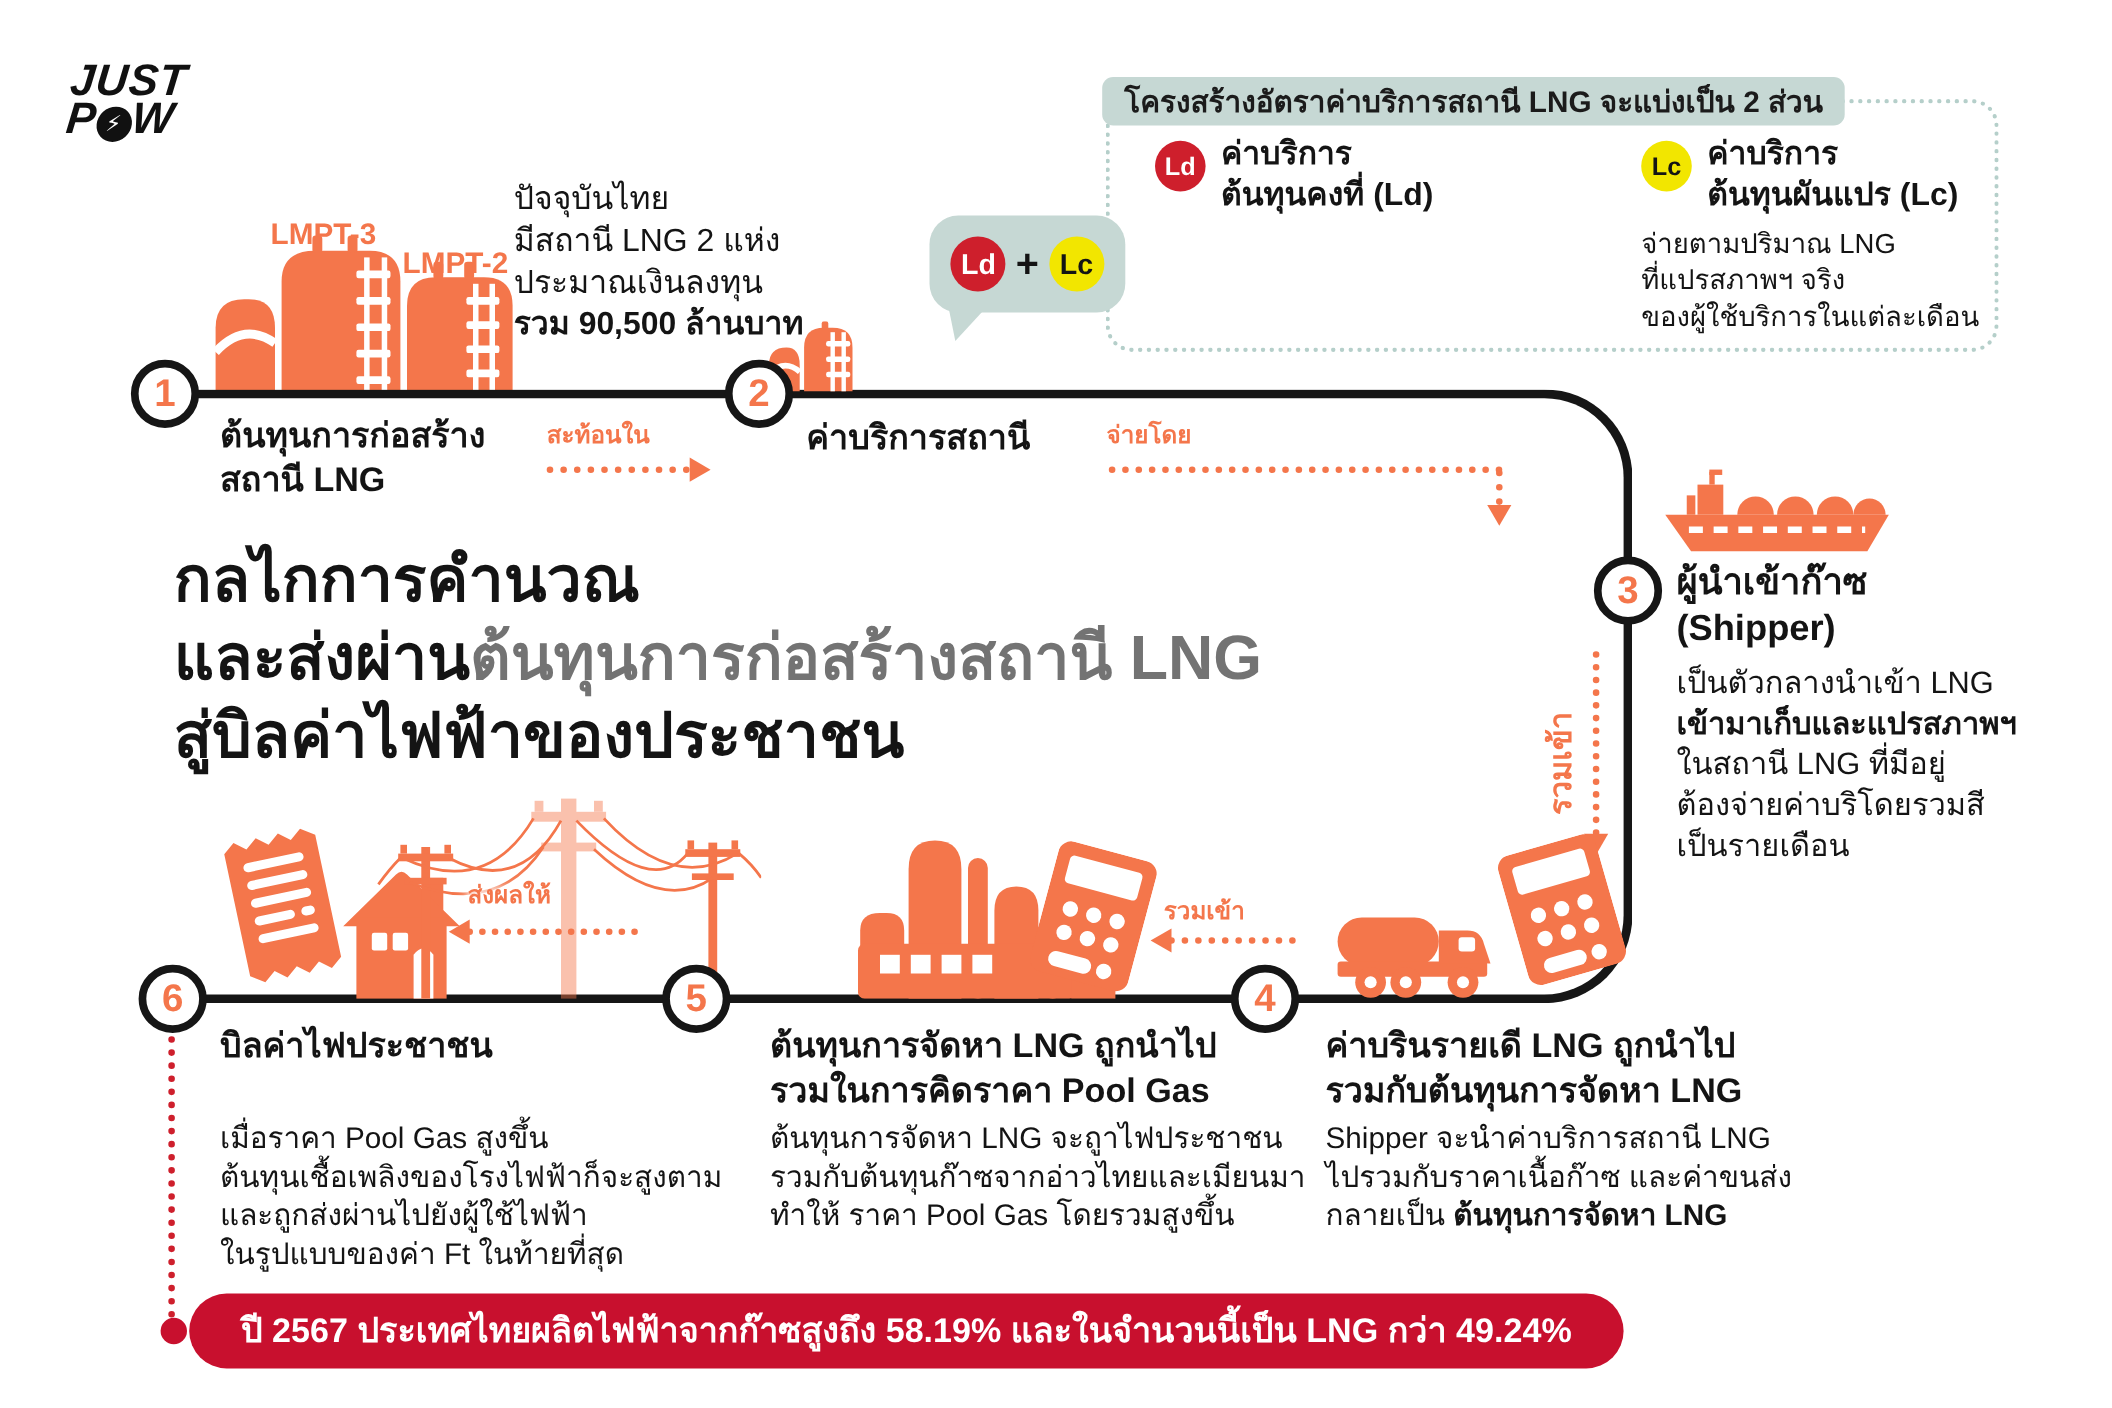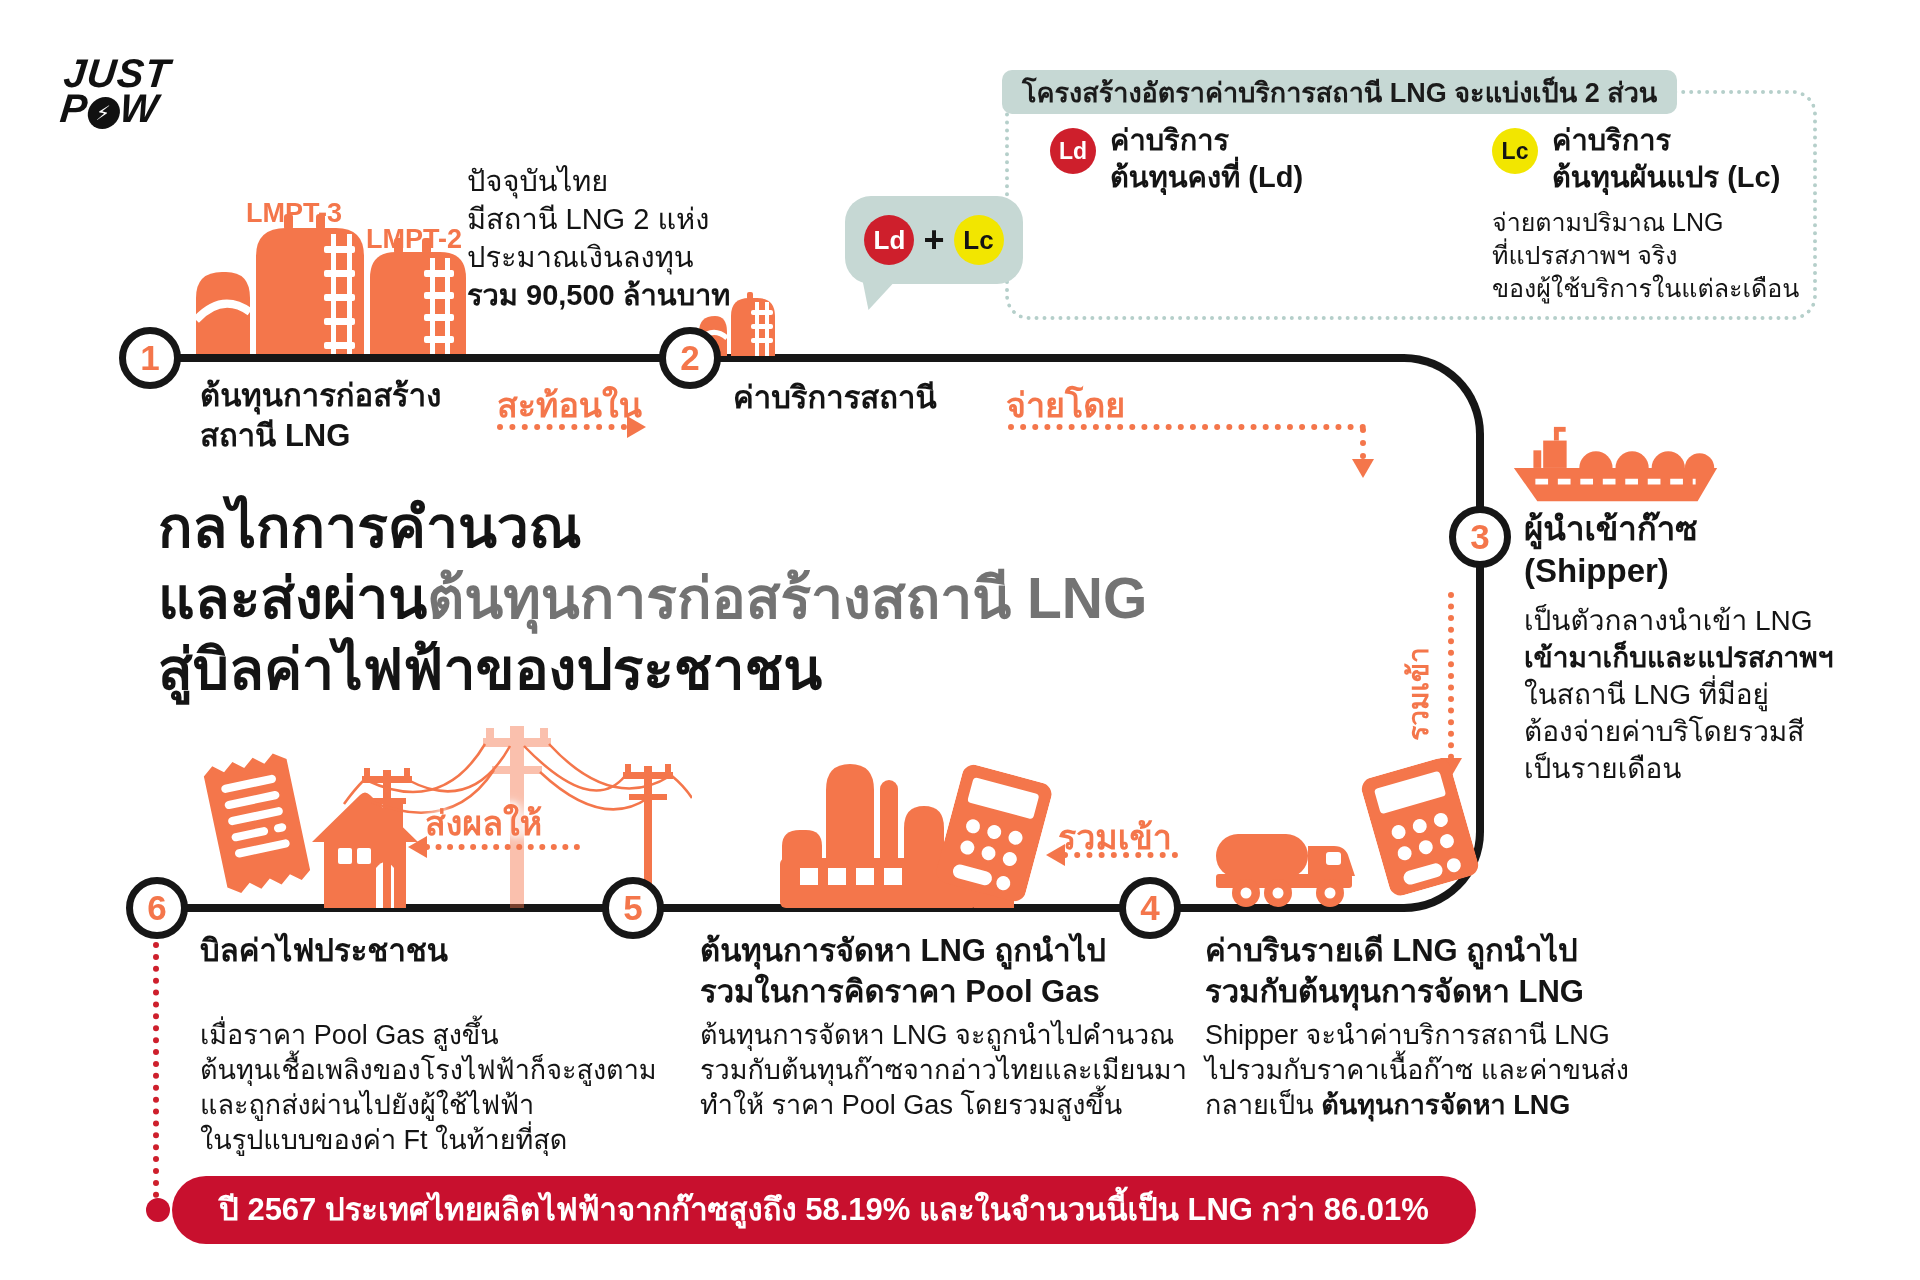--- a/index.html
+++ b/index.html
@@ -37,21 +37,21 @@
   .badge-ld{background:#CE1F2C;color:#fff;}
   .badge-lc{background:#F2E600;color:#141414;}
   .bubble{left:845px;top:196px;width:178px;height:88px;background:#C6D8D4;border-radius:26px;
           display:flex;align-items:center;justify-content:center;gap:9px;z-index:2;}
   .bubble-tail{left:862px;top:278px;width:36px;height:32px;background:#C6D8D4;
                clip-path:polygon(0 0,100% 0,18% 100%);}
   .bubble .badge{width:50px;height:50px;font-size:26px;}
   
   .title-line{font-size:57px;font-weight:800;line-height:71px;letter-spacing:0;}
   .step-label{font-weight:bold;font-size:31px;line-height:40px;}
-  .flow-word{font-weight:bold;font-size:34px;color:#F4764B;text-align:right;}
+  .flow-word{font-weight:bold;font-size:22px;color:#F4764B;text-align:right;}
   .col-head{font-weight:bold;font-size:31px;line-height:41px;}
   .col-body{font-size:27px;line-height:35px;}
   .banner{left:172px;top:1176px;width:1304px;height:68px;background:#C8102E;border-radius:34px;
           color:#fff;font-weight:bold;font-size:31px;line-height:68px;text-align:center;z-index:4;}
   .glow{text-shadow:0 0 6px #fff,0 0 10px #fff,0 0 14px #fff;}
   svg{display:block;}
 </style>
 </head>
 <body>
 
@@ -337,32 +337,32 @@
     <div>ต้นทุนเชื้อเพลิงของโรงไฟฟ้าก็จะสูงตาม</div>
     <div>และถูกส่งผ่านไปยังผู้ใช้ไฟฟ้า</div>
     <div>ในรูปแบบของค่า Ft ในท้ายที่สุด</div>
   </div>
 
   <div class="abs col-head" style="left:700px;top:930px">
     <div>ต้นทุนการจัดหา LNG ถูกนำไป</div>
     <div>รวมในการคิดราคา Pool Gas</div>
   </div>
   <div class="abs col-body" style="left:700px;top:1018px">
-    <div>ต้นทุนการจัดหา LNG จะถูกนำไปคำนวณ</div>
+    <div>ต้นทุนการจัดหา LNG จะถูาไฟประชาชน</div>
     <div>รวมกับต้นทุนก๊าซจากอ่าวไทยและเมียนมา</div>
     <div>ทำให้ ราคา Pool Gas โดยรวมสูงขึ้น</div>
   </div>
 
   <div class="abs col-head" style="left:1205px;top:930px">
     <div>ค่าบรินรายเดี LNG ถูกนำไป</div>
     <div>รวมกับต้นทุนการจัดหา LNG</div>
   </div>
   <div class="abs col-body" style="left:1205px;top:1018px">
     <div>Shipper จะนำค่าบริการสถานี LNG</div>
     <div>ไปรวมกับราคาเนื้อก๊าซ และค่าขนส่ง</div>
     <div><span>กลายเป็น </span><span class="b">ต้นทุนการจัดหา LNG</span></div>
   </div>
 
   <div class="abs red-dot-v" style="left:153px;top:942px;height:256px"></div>
   <div class="abs" style="left:146px;top:1198px;width:24px;height:24px;border-radius:50%;background:#C8102E"></div>
-  <div class="abs banner">ปี 2567 ประเทศไทยผลิตไฟฟ้าจากก๊าซสูงถึง 58.19% และในจำนวนนี้เป็น LNG กว่า 86.01%</div>
+  <div class="abs banner">ปี 2567 ประเทศไทยผลิตไฟฟ้าจากก๊าซสูงถึง 58.19% และในจำนวนนี้เป็น LNG กว่า 49.24%</div>
 
 </div>
 
 </body></html>

